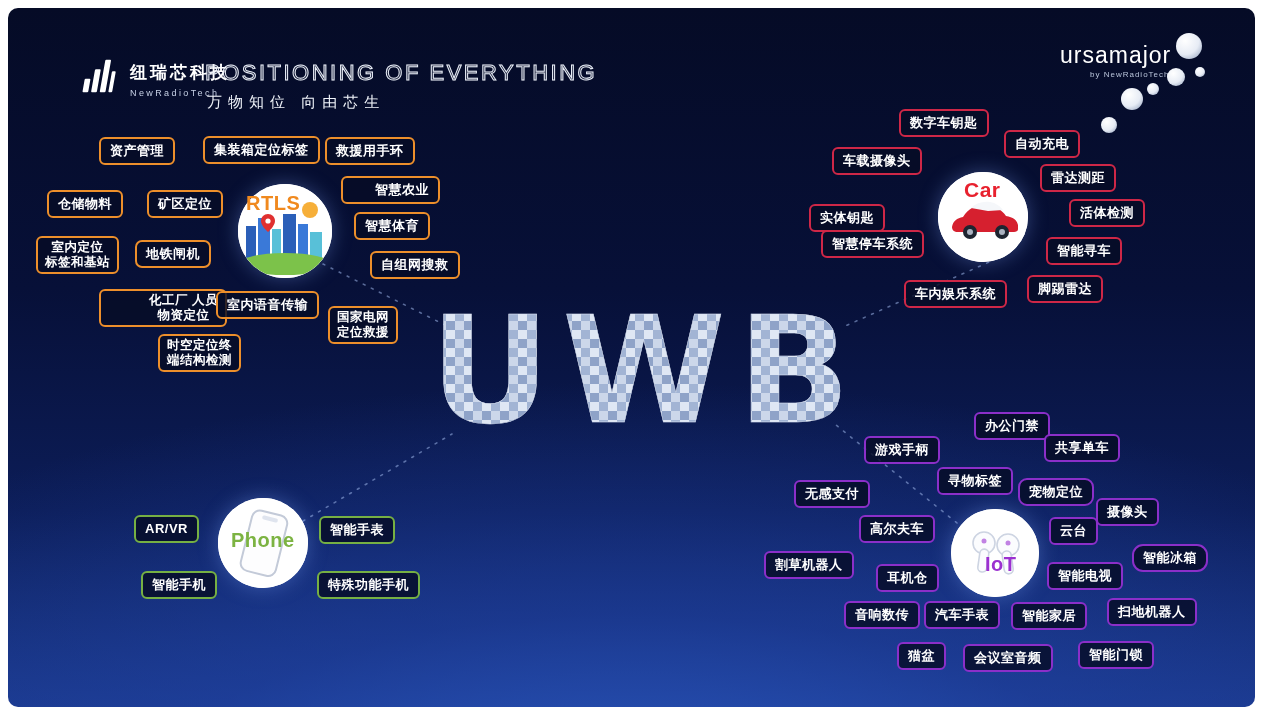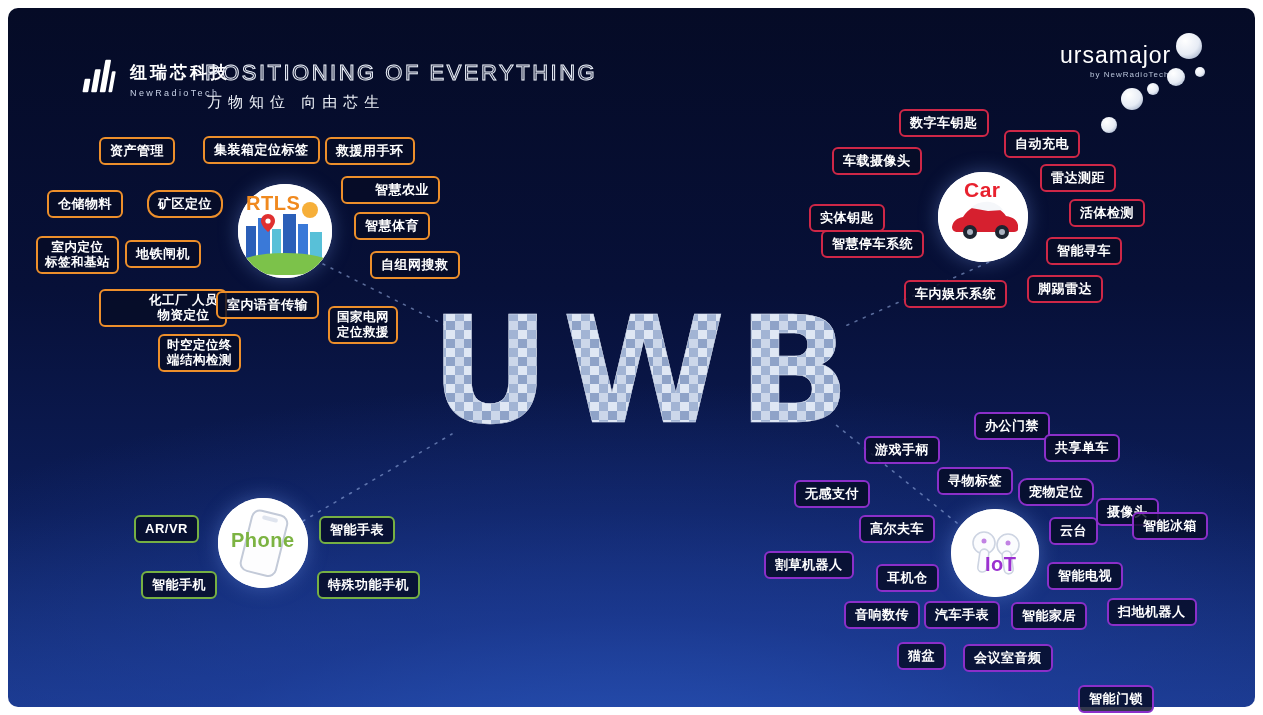--- a/index.html
+++ b/index.html
@@ -187,26 +187,26 @@
         <circle cx="57" cy="34" r="2.5" fill="#9b30d0" opacity="0.6"></circle>
       </svg>
     </div>
     <div class="node-label label-iot" style="color: rgb(155, 48, 208);">IoT</div>
 
     <div class="labels-layer">
         <div class="app-label" style="left: 99px; top: 137px; border-color: rgb(237, 143, 43);">资产管理</div>
         <div class="app-label" style="left: 203px; top: 136px; border-color: rgb(237, 143, 43);">集装箱定位标签</div>
         <div class="app-label" style="left: 325px; top: 137px; border-color: rgb(237, 143, 43);">救援用手环</div>
         <div class="app-label" style="left: 47px; top: 190px; border-color: rgb(237, 143, 43);">仓储物料</div>
-        <div class="app-label" style="left: 147px; top: 190px; border-color: rgb(237, 143, 43); border-radius: 12px;">矿区定位</div>
+        <div class="app-label" style="left: 147px; top: 190px; border-color: rgb(237, 143, 43);">矿区定位</div>
         <div class="app-label" style="left: 341px; top: 176px; border-color: rgb(237, 143, 43); padding-left: 32px;">智慧农业</div>
         <div class="app-label" style="left: 354px; top: 212px; border-color: rgb(237, 143, 43);">智慧体育</div>
         <div class="app-label two-line" style="left: 36px; top: 236px; border-color: rgb(237, 143, 43);">室内定位
 标签和基站</div>
-        <div class="app-label" style="left: 125px; top: 240px; border-color: rgb(237, 143, 43);">地铁闸机</div>
+        <div class="app-label" style="left: 135px; top: 240px; border-color: rgb(237, 143, 43); border-radius: 7px;">地铁闸机</div>
         <div class="app-label" style="left: 370px; top: 251px; border-color: rgb(237, 143, 43);">自组网搜救</div>
         <div class="app-label two-line" style="left: 99px; top: 289px; border-color: rgb(237, 143, 43); padding-left: 48px;">化工厂 人员
 物资定位</div>
         <div class="app-label" style="left: 216px; top: 291px; border-color: rgb(237, 143, 43);">室内语音传输</div>
         <div class="app-label two-line" style="left: 328px; top: 306px; border-color: rgb(237, 143, 43);">国家电网
 定位救援</div>
         <div class="app-label two-line" style="left: 158px; top: 334px; border-color: rgb(237, 143, 43);">时空定位终
 端结构检测</div>
         <div class="app-label" style="left: 899px; top: 109px; border-color: rgb(206, 39, 71);">数字车钥匙</div>
         <div class="app-label" style="left: 1004px; top: 130px; border-color: rgb(206, 39, 71);">自动充电</div>
@@ -224,27 +224,27 @@
         <div class="app-label" style="left: 317px; top: 571px; border-color: rgb(118, 176, 67);">特殊功能手机</div>
         <div class="app-label" style="left: 974px; top: 412px; border-color: rgb(139, 47, 201);">办公门禁</div>
         <div class="app-label" style="left: 864px; top: 436px; border-color: rgb(139, 47, 201);">游戏手柄</div>
         <div class="app-label" style="left: 1044px; top: 434px; border-color: rgb(139, 47, 201);">共享单车</div>
         <div class="app-label" style="left: 937px; top: 467px; border-color: rgb(139, 47, 201);">寻物标签</div>
         <div class="app-label" style="left: 1018px; top: 478px; border-color: rgb(139, 47, 201); border-radius: 9px;">宠物定位</div>
         <div class="app-label" style="left: 1096px; top: 498px; border-color: rgb(139, 47, 201);">摄像头</div>
         <div class="app-label" style="left: 794px; top: 480px; border-color: rgb(139, 47, 201);">无感支付</div>
         <div class="app-label" style="left: 859px; top: 515px; border-color: rgb(139, 47, 201);">高尔夫车</div>
         <div class="app-label" style="left: 1049px; top: 517px; border-color: rgb(139, 47, 201);">云台</div>
-        <div class="app-label" style="left: 1132px; top: 512px; border-color: rgb(139, 47, 201);">智能冰箱</div>
+        <div class="app-label" style="left: 1132px; top: 544px; border-color: rgb(139, 47, 201); border-radius: 11px;">智能冰箱</div>
         <div class="app-label" style="left: 764px; top: 551px; border-color: rgb(139, 47, 201);">割草机器人</div>
         <div class="app-label" style="left: 876px; top: 564px; border-color: rgb(139, 47, 201);">耳机仓</div>
         <div class="app-label" style="left: 1047px; top: 562px; border-color: rgb(139, 47, 201);">智能电视</div>
         <div class="app-label" style="left: 1011px; top: 602px; border-color: rgb(139, 47, 201);">智能家居</div>
         <div class="app-label" style="left: 1107px; top: 598px; border-color: rgb(139, 47, 201);">扫地机器人</div>
         <div class="app-label" style="left: 844px; top: 601px; border-color: rgb(139, 47, 201);">音响数传</div>
         <div class="app-label" style="left: 924px; top: 601px; border-color: rgb(139, 47, 201);">汽车手表</div>
         <div class="app-label" style="left: 897px; top: 642px; border-color: rgb(139, 47, 201);">猫盆</div>
         <div class="app-label" style="left: 963px; top: 644px; border-color: rgb(139, 47, 201);">会议室音频</div>
-        <div class="app-label" style="left: 1078px; top: 641px; border-color: rgb(139, 47, 201); margin-top: 44px;">智能门锁</div>
+        <div class="app-label" style="left: 1078px; top: 641px; border-color: rgb(139, 47, 201);">智能门锁</div>
       </div>
 
   </div>
 </div>
 
 </body></html>

